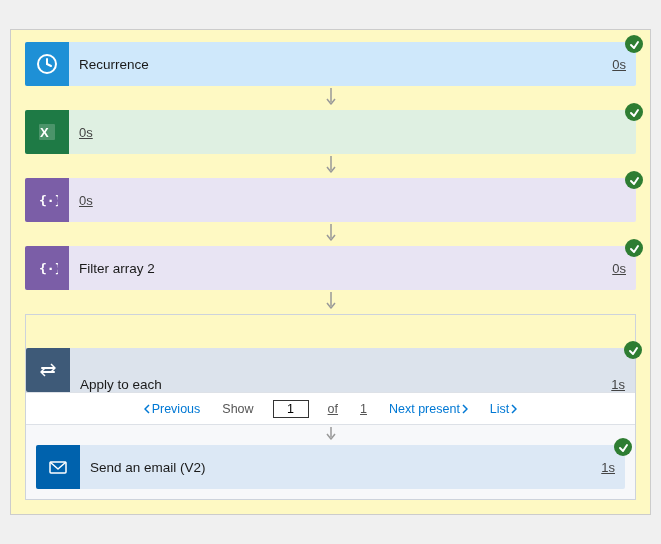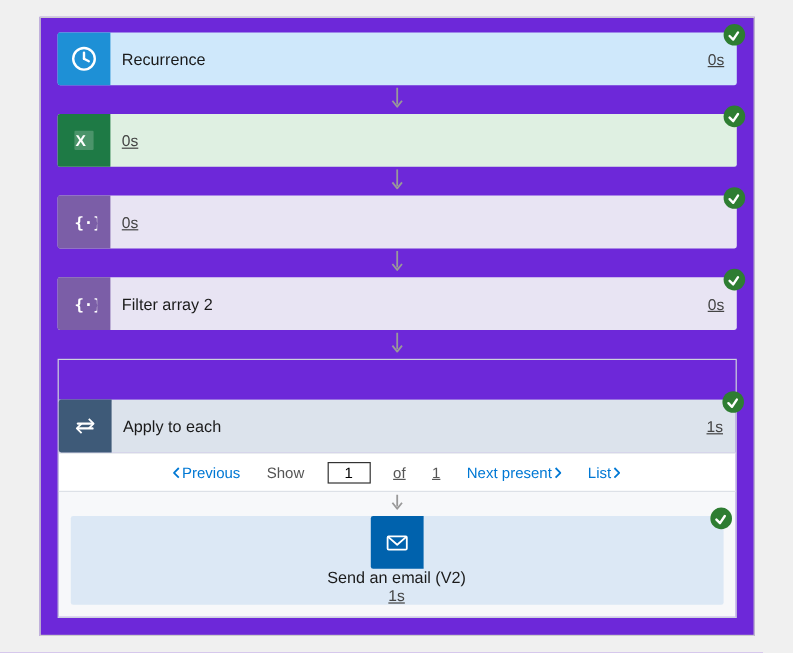--- a/index.html
+++ b/index.html
@@ -6,22 +6,22 @@
     body {
       background: #f0f0f0;
       font-family: 'Segoe UI', Arial, sans-serif;
       font-size: 13px;
       display: flex;
       justify-content: center;
       align-items: center;
       min-height: 100vh;
     }
     .window {
-      width: 596px;
-      background: #6d28d9;
+      width: 641px;
+      background: #fef9c3;
       border: 1.5px solid #ccc;
       padding: 12px 14px 14px 14px;
       position: relative;
     }
     .step-row {
       display: flex;
       align-items: center;
       border-radius: 2px;
       position: relative;
       margin-bottom: 0;
@@ -122,21 +122,21 @@
     .pag-show { color: #555; margin: 0 3px; }
     .pag-of { color: #555; margin: 0 3px; text-decoration: underline; }
 
     .apply-to-each-container {
       border: 1px solid #cdd3dc;
       margin-bottom: 0;
       position: relative;
     }
     .apply-to-each-header {
       display: flex;
-      align-items: center;
+      align-items: flex-end;
       min-height: 44px;
       background: #dce3ec;
       position: relative;
       margin-top: 33px;
     }
     .apply-inner {
       background: #f7f8fa;
       padding: 0 0 10px 0;
     }
     .sub-arrow {
@@ -304,21 +304,21 @@
 
     <div class="apply-inner">
       <div class="sub-arrow">
         <svg viewBox="0 0 16 16" width="16" height="16" fill="none">
             <line x1="8" y1="0" x2="8" y2="10" stroke="#999" stroke-width="1.5"></line>
             <polyline points="4,7 8,12 12,7" stroke="#999" stroke-width="1.5" fill="none" stroke-linejoin="round"></polyline>
           </svg>
       </div>
 
       <div style="margin: 0 10px; position:relative;">
-        <div class="step-row step-sendemail" style="border-radius:2px;flex-direction:column;">
+        <div class="step-row step-sendemail" style="border-radius:2px;">
           <div class="step-icon" style="background:#0062ad;">
 
             <svg width="22" height="22" viewBox="0 0 22 22" fill="none">
               <rect x="3" y="6" width="16" height="11" rx="1" stroke="white" stroke-width="1.5" fill="none"></rect>
               <polyline points="3,6 11,13 19,6" stroke="white" stroke-width="1.5" fill="none" stroke-linejoin="round"></polyline>
             </svg>
           </div>
           <span class="step-label">Send an email (V2)</span>
           <span class="step-duration">1s</span>
           <div class="step-check">

